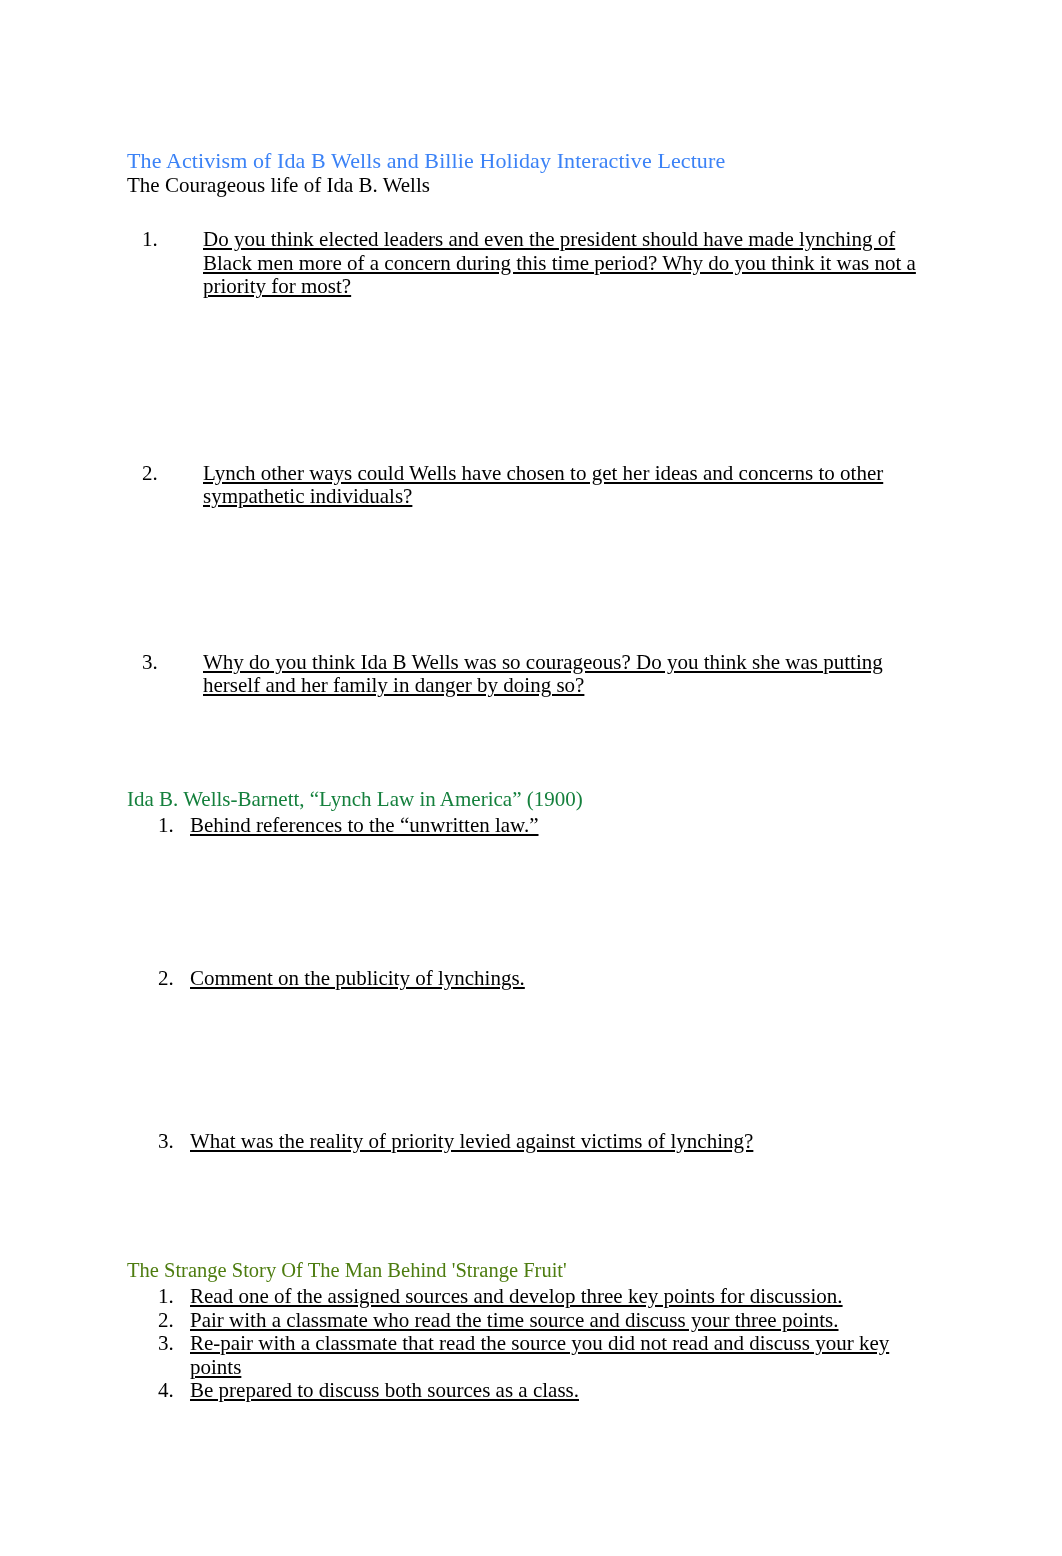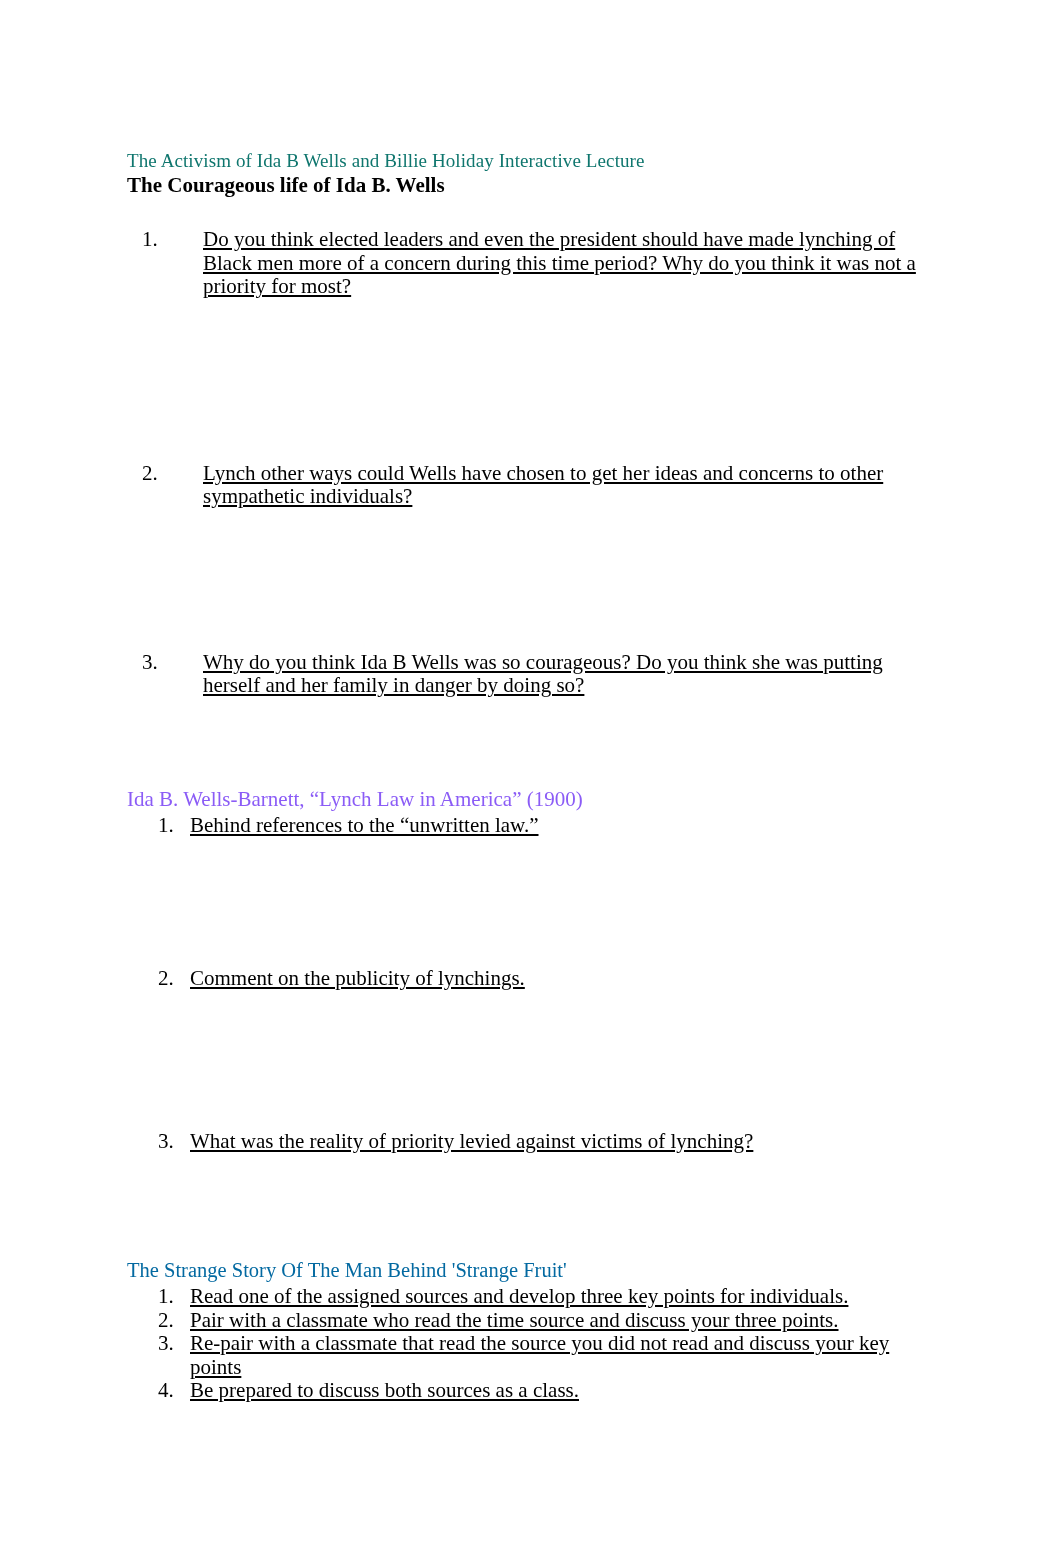--- a/index.html
+++ b/index.html
@@ -23,41 +23,40 @@
   }
   .content {
     position: absolute;
     left: 127px;
     top: 150px;
     width: 810px;
   }
 
   
   .link-top {
-    font-size: 19px;
+    font-size: 22px;
     line-height: 22px;
-    color: #0f766e;
+    color: #3b82f6;
     letter-spacing: 0.1px;
     white-space: nowrap;
   }
   .body-line {
     font-size: 21px;
     line-height: 26px;
     color: #000000;
-    font-weight: bold;
   }
   .link-navy {
     font-size: 21px;
     line-height: 26px;
-    color: #8b5cf6;
+    color: #15803d;
   }
   .link-royal {
     font-size: 20.5px;
     line-height: 25px;
-    color: #0369a1;
+    color: #4d7c0f;
   }
 
   
   ol {
     margin: 0;
     padding: 0;
     list-style: none;
   }
   li {
     position: relative;
@@ -146,21 +145,21 @@
 
     <div class="spacer-before-pair"></div>
 
 
     <div class="link-royal">The Strange Story Of The Man Behind 'Strange Fruit'</div>
 
 
     <ol class="list-tight" style="margin-top:2px;">
       <li>
         <span class="marker">1.</span>
-        <span class="q-text">Read one of the assigned sources and develop three key points for individuals.</span>
+        <span class="q-text">Read one of the assigned sources and develop three key points for discussion.</span>
       </li>
       <li>
         <span class="marker">2.</span>
         <span class="q-text">Pair with a classmate who read the time source and discuss your three points.</span>
       </li>
       <li>
         <span class="marker">3.</span>
         <span class="q-text">Re-pair with a classmate that read the source you did not read and discuss your key points</span>
       </li>
       <li>

